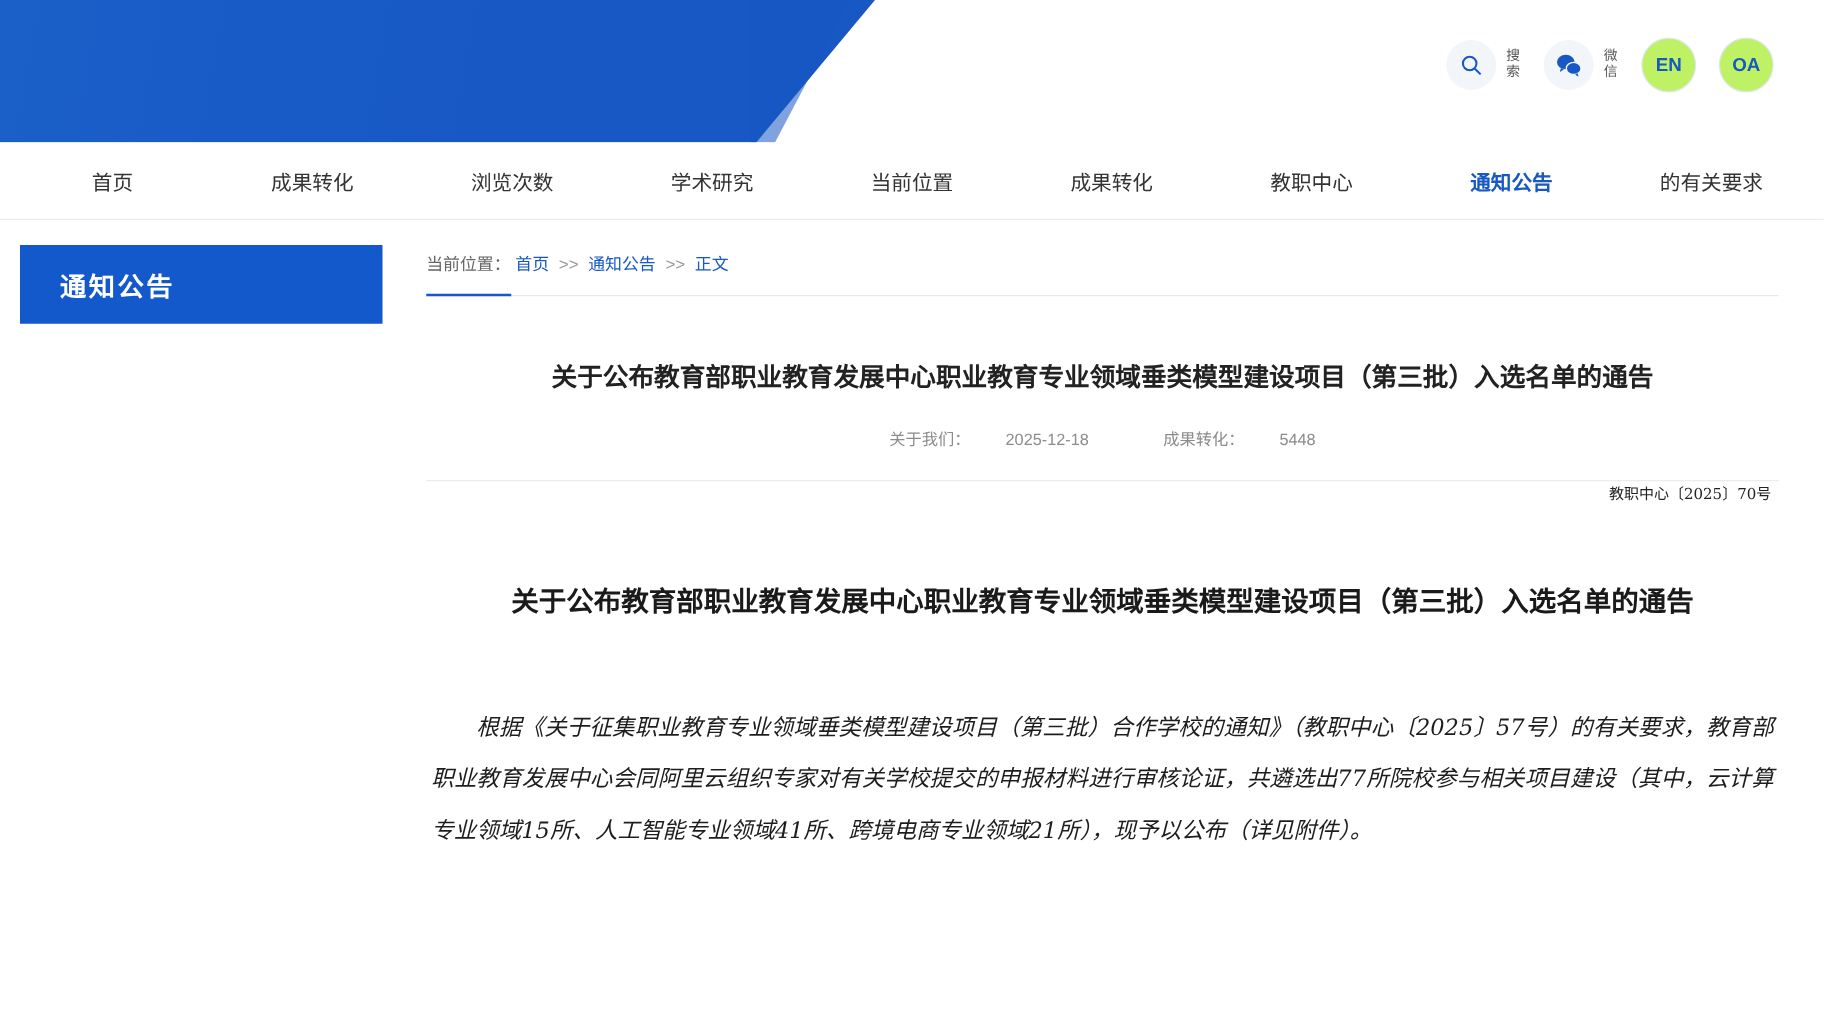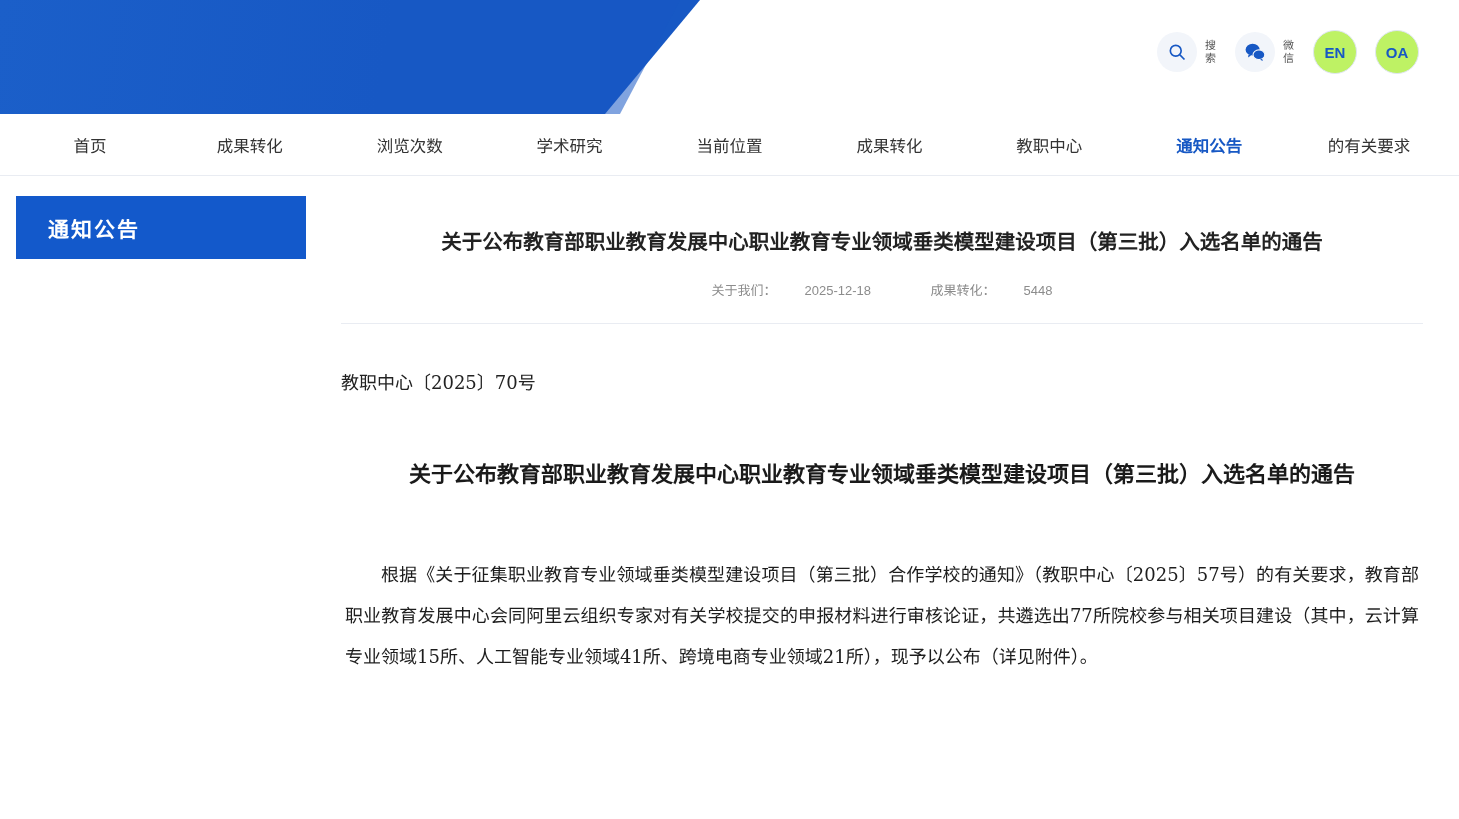--- a/index.html
+++ b/index.html
@@ -192,23 +192,23 @@
     text-align: center;
     font-size: 13px;
     color: #8c8c8c;
     margin-top: 22px;
     padding-bottom: 24px;
     border-bottom: 1px solid #e9ecf2;
   }
   .doc-meta span { margin: 0 14px; }
 
   .doc-number {
-    font-size: 18px;
+    text-align: right;
+    font-size: 12px;
     color: #222;
-    margin-top: 44px;
     padding-right: 6px;
     font-family: "DejaVu Serif", "Liberation Serif", serif;
   }
 
   .article-title {
     text-align: center;
     font-size: 22px;
     font-weight: 700;
     color: #1a1a1a;
     line-height: 42px;
@@ -219,21 +219,21 @@
 
   .article-body {
     margin-top: 58px;
     font-size: 18px;
     line-height: 41px;
     color: #1d1d1d;
     text-align: justify;
     font-family: "DejaVu Serif", "Liberation Serif", serif;
     padding: 0 4px;
   }
-  .article-body p { margin: 0; text-indent: 2em; }
+  .article-body p { margin: 0; text-indent: 2em; font-style: italic; }
 </style>
 </head>
 <body>
 
 <div class="header">
   <div class="header-blue"></div>
   <div class="header-blue2"></div>
 
 
   <div class="header-tools">
@@ -284,20 +284,28 @@
 </div>
 
 <div class="content-wrap">
 
   <aside class="sidebar">
     <div class="side-title">通知公告</div>
   </aside>
 
   <main class="main">
 
+    <div class="breadcrumb-row">
+      <span>当前位置：</span>
+      <a>首页</a>
+      <span class="bc-sep">&gt;&gt;</span>
+      <a>通知公告</a>
+      <span class="bc-sep">&gt;&gt;</span>
+      <a>正文</a>
+    </div>
 
     <h1 class="doc-title">关于公布教育部职业教育发展中心职业教育专业领域垂类模型建设项目（第三批）入选名单的通告</h1>
 
     <div class="doc-meta">
       <span>
         <span>关于我们：</span><span>2025-12-18</span>
       </span>
       <span>
         <span>成果转化：</span><span>5448</span>
       </span>

